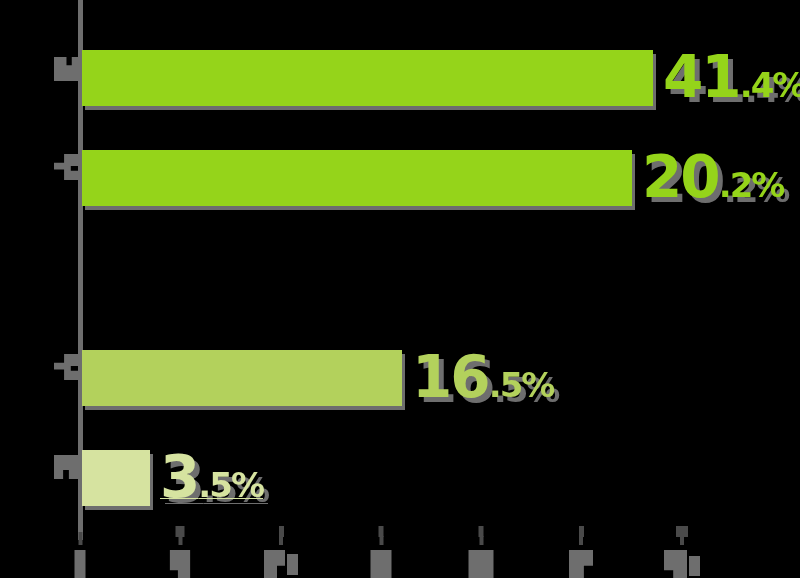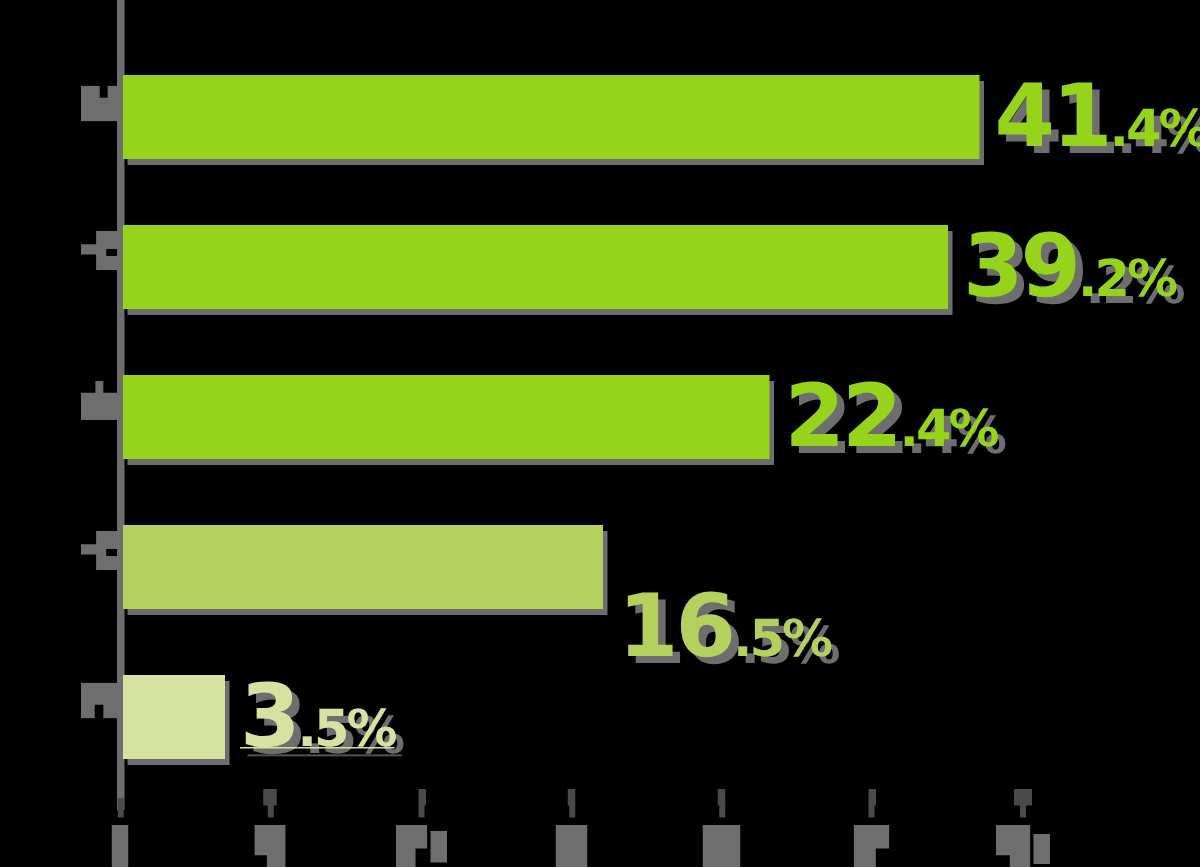--- a/index.html
+++ b/index.html
@@ -156,46 +156,34 @@
 
   <div class="bar-row" style="top:150px;height:56px;">
     <div class="cat-label" style="top:4px;">
       <span class="glyph-box notch2"></span>
     </div>
     <div class="bar-track" style="width:550px;">
       <div class="bar bar-shadow" style="width:550px;"></div>
       <div class="bar bar-fill" style="width:550px;background:#95d41a;"></div>
     </div>
     <div class="value-label" style="left:642px;top:-2px;color:#95d41a;text-shadow:5px 5px 0 #6e6e6e;">
-      <span class="value-int">39</span><span class="value-dec">.2%</span>
-    </div>
-  </div>
-
-  <div class="bar-row" style="top:250px;height:56px;">
-    <div class="cat-label" style="top:4px;">
-      <span class="glyph-box notch3"></span>
-    </div>
-    <div class="bar-track" style="width:431px;">
-      <div class="bar bar-shadow" style="width:431px;"></div>
-      <div class="bar bar-fill" style="width:431px;background:#95d41a;"></div>
-    </div>
-    <div class="value-label" style="left:523px;top:-2px;color:#95d41a;text-shadow:5px 5px 0 #6e6e6e;">
-      <span class="value-int">22</span><span class="value-dec">.4%</span>
-    </div>
-  </div>
+      <span class="value-int">20</span><span class="value-dec">.2%</span>
+    </div>
+  </div>
+
 
   <div class="bar-row" style="top:350px;height:56px;">
     <div class="cat-label" style="top:4px;">
       <span class="glyph-box notch2"></span>
     </div>
     <div class="bar-track" style="width:320px;">
       <div class="bar bar-shadow" style="width:320px;"></div>
       <div class="bar bar-fill" style="width:320px;background:#b3d15c;"></div>
     </div>
-    <div class="value-label" style="left:412px;top:-2px;color:#b3d15c;text-shadow:5px 5px 0 #6e6e6e;margin-top:40px;">
+    <div class="value-label" style="left:412px;top:-2px;color:#b3d15c;text-shadow:5px 5px 0 #6e6e6e;">
       <span class="value-int">16</span><span class="value-dec">.5%</span>
     </div>
   </div>
 
   <div class="bar-row" style="top:450px;height:56px;">
     <div class="cat-label" style="top:4px;">
       <span class="glyph-box notch4"></span>
     </div>
     <div class="bar-track" style="width:68px;">
       <div class="bar bar-shadow" style="width:68px;"></div>

